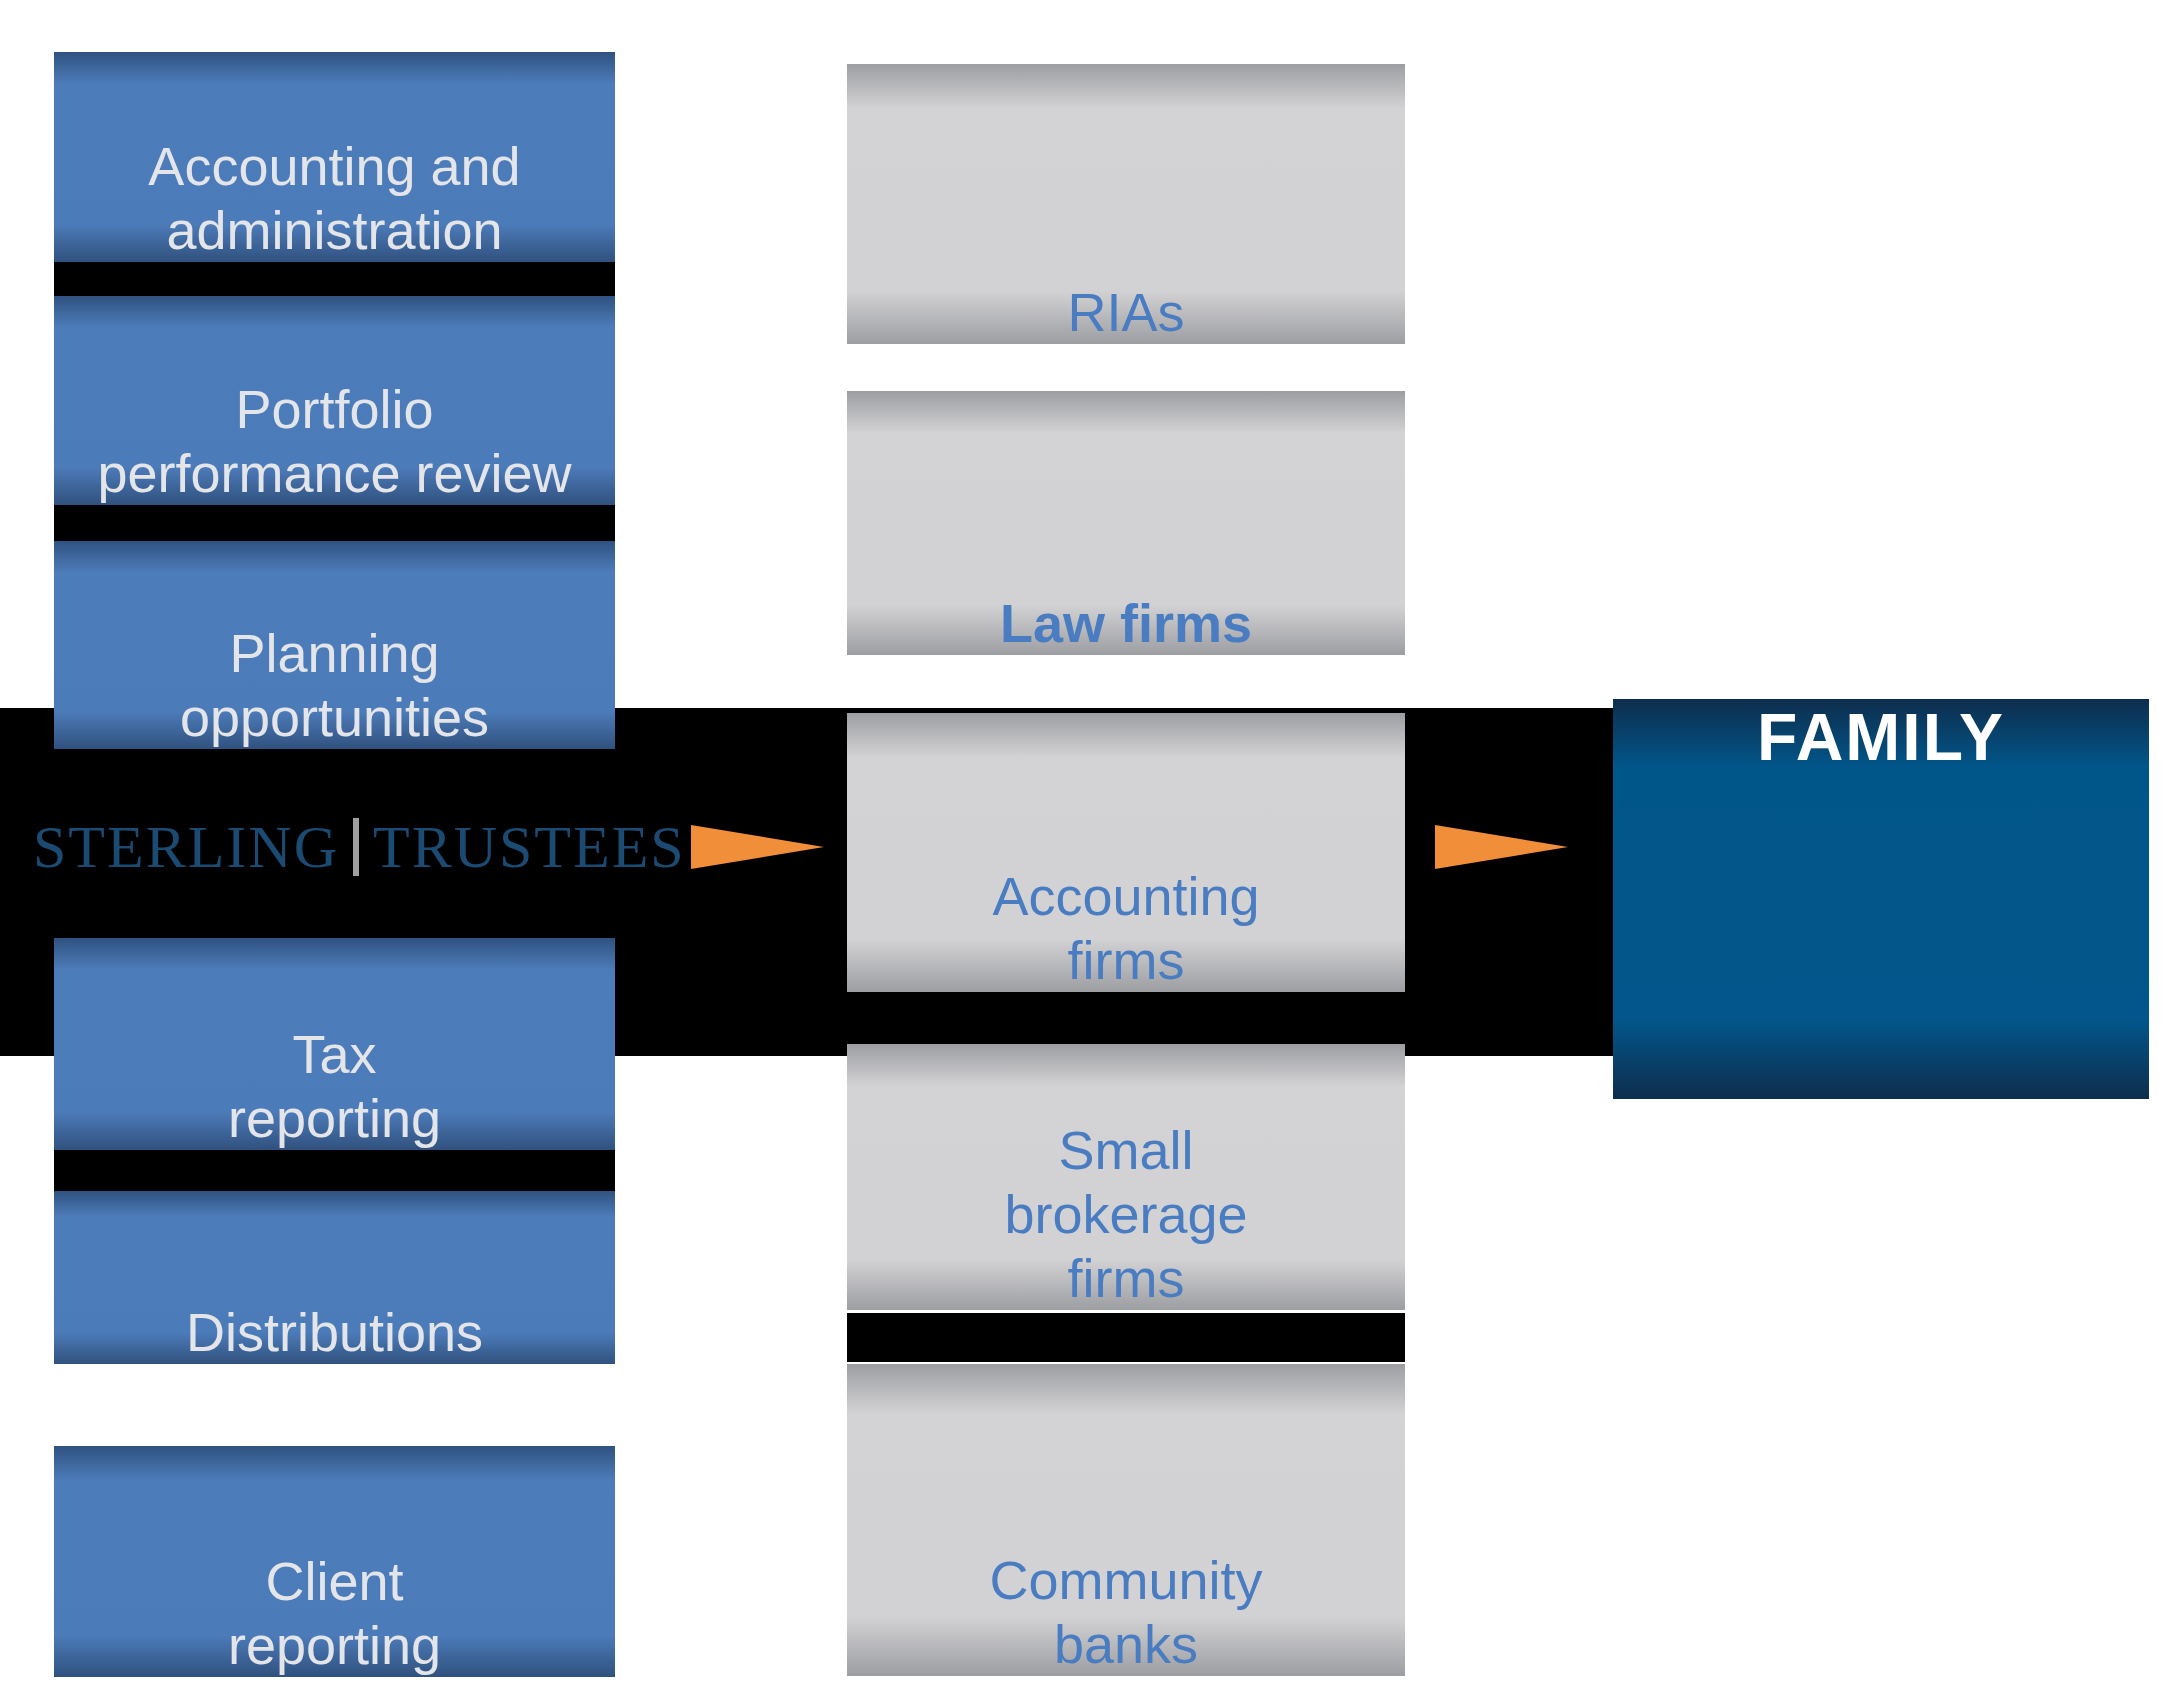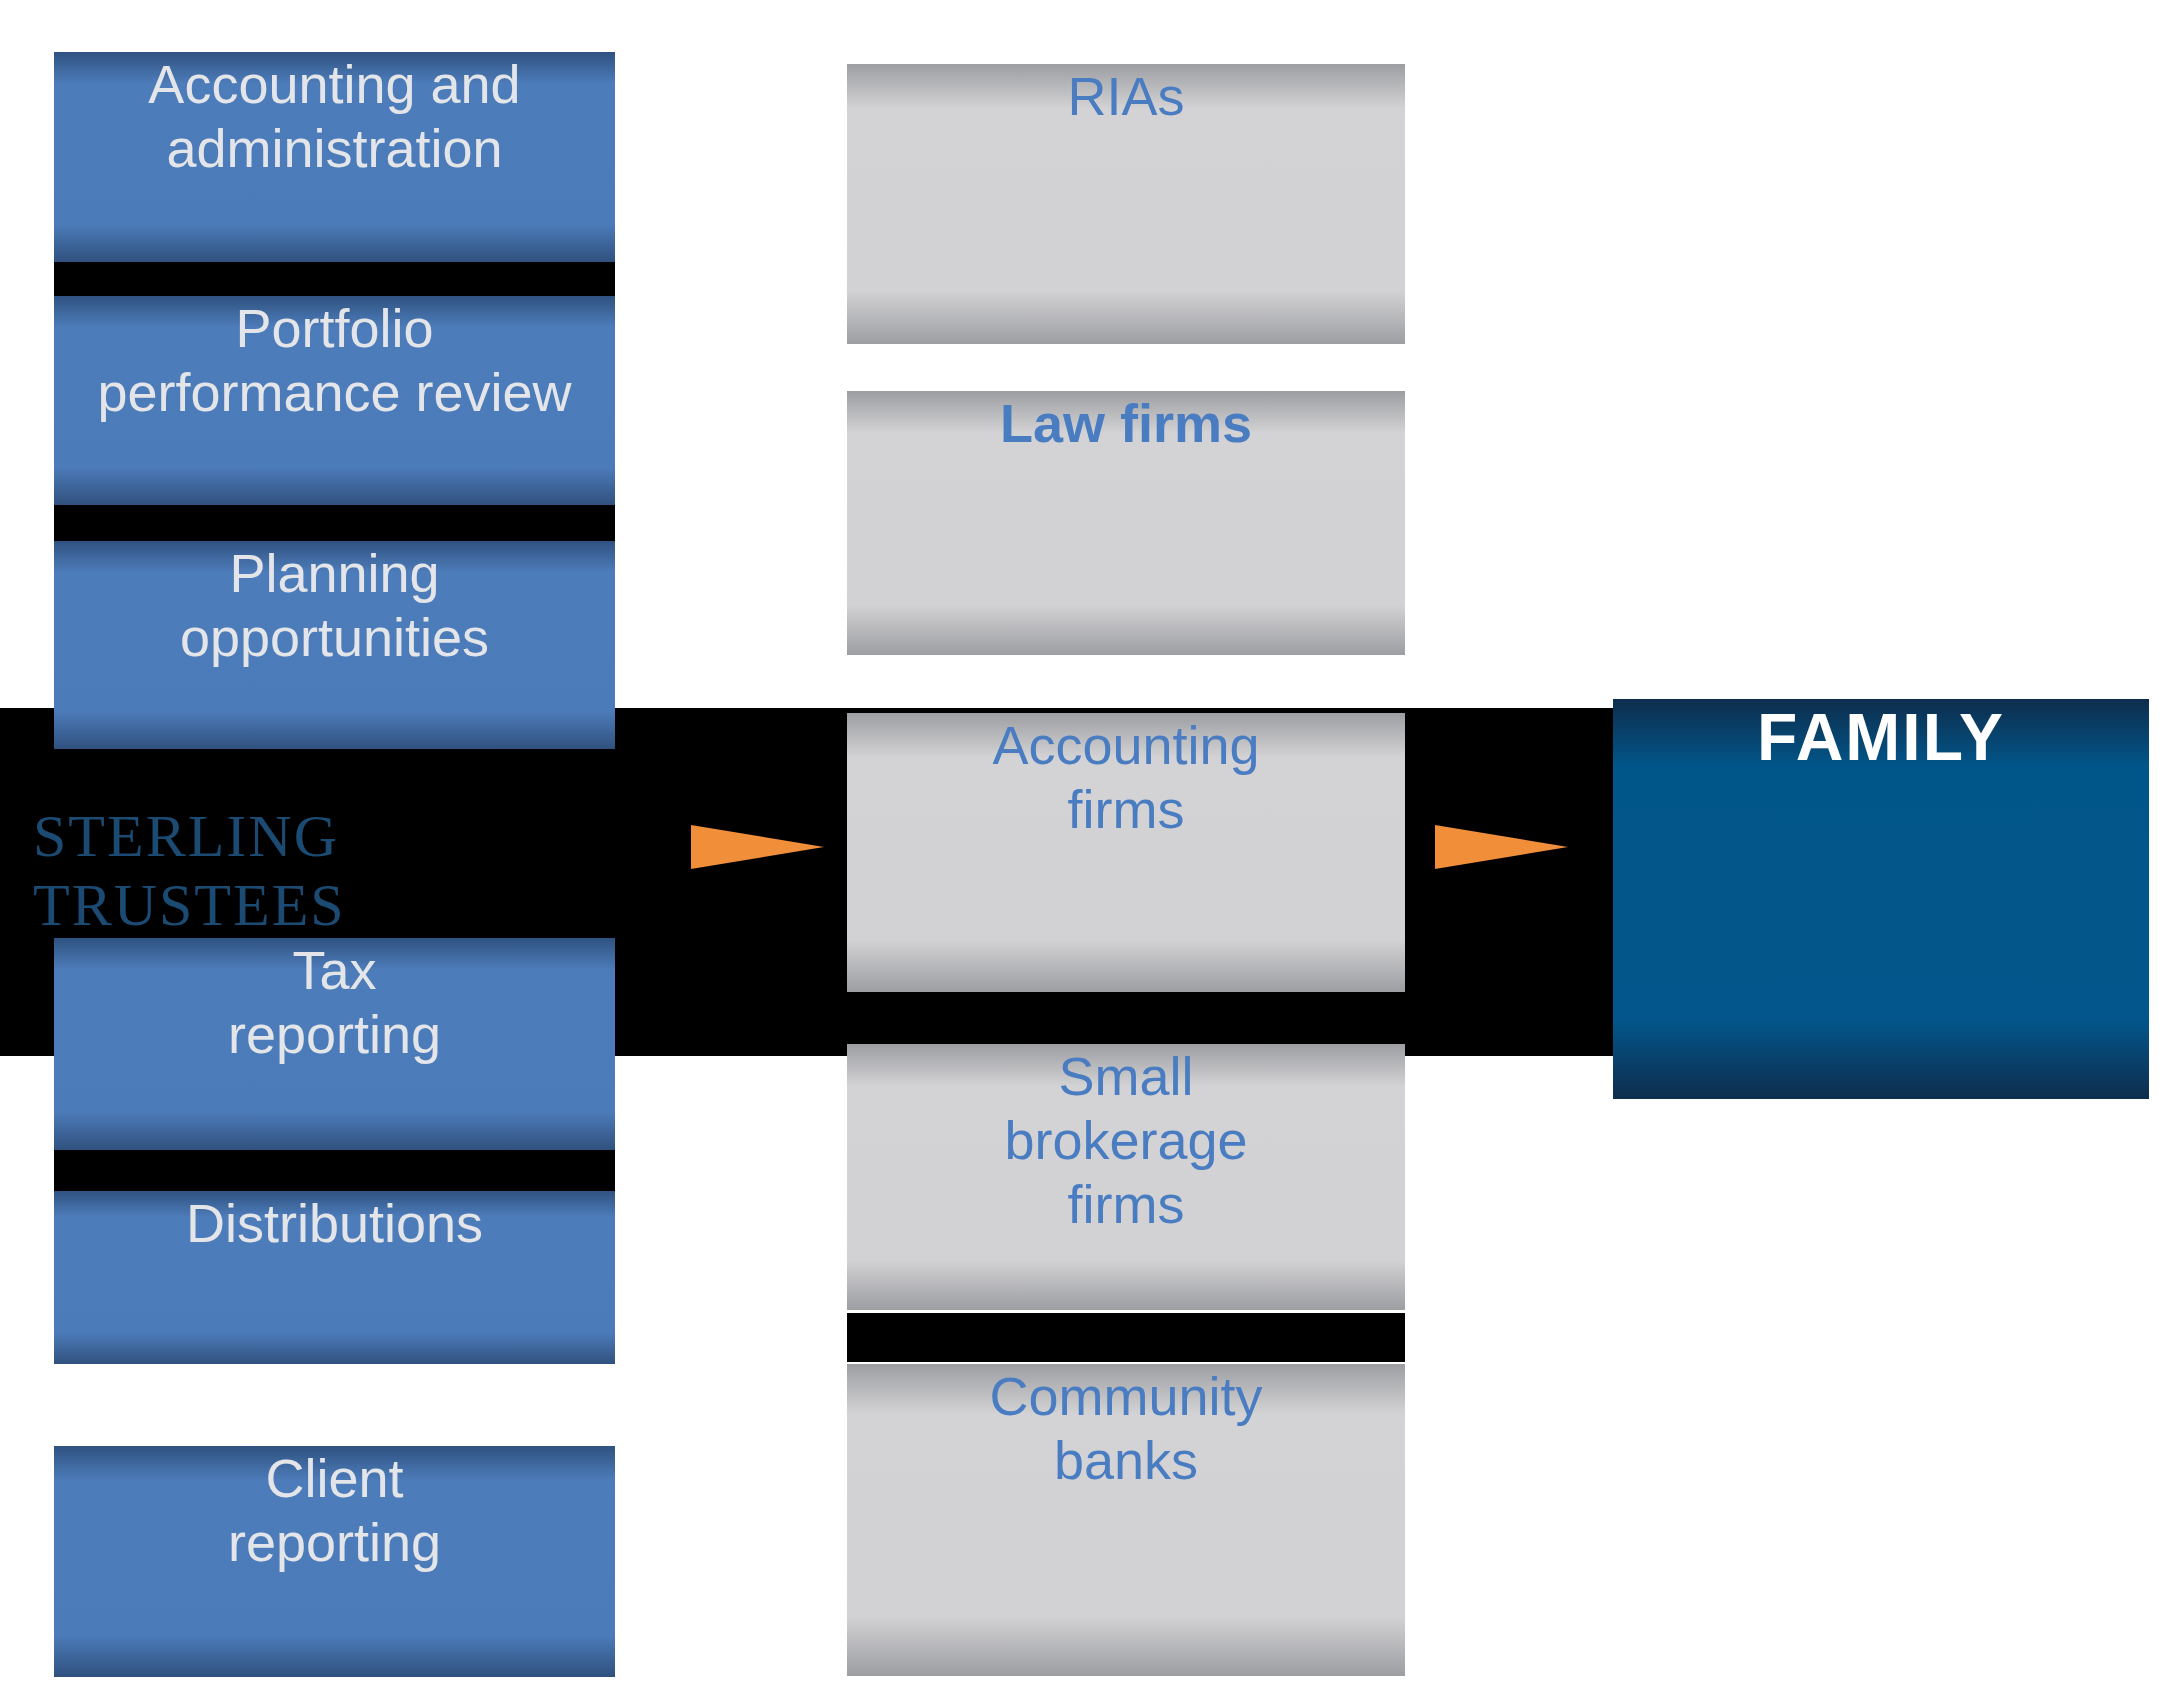--- a/index.html
+++ b/index.html
@@ -1,35 +1,35 @@
 <!DOCTYPE html>
 <html><head>
 <meta charset="utf-8">
 <style>
   html,body{margin:0;padding:0;background:#ffffff;}
   #canvas{position:relative;width:2179px;height:1701px;background:#ffffff;overflow:hidden;
           font-family:"Liberation Sans",sans-serif;}
   .band{position:absolute;left:0;top:708px;width:1613px;height:348px;background:#000000;}
   .bar{position:absolute;background:#000000;}
-  .box{position:absolute;display:flex;align-items:flex-start;justify-content:center;
+  .box{position:absolute;display:flex;align-items:flex-end;justify-content:center;
        text-align:center;white-space:pre-line;}
   .blue{background:linear-gradient(180deg,#2f5280 0%,#4d7cba 15%,#4c7bb9 82%,#30517e 100%);
         color:#e3e5e9;font-size:54px;line-height:64px;}
   .gray{background:linear-gradient(180deg,#9d9ea2 0%,#d3d3d5 16%,#d2d2d4 81%,#9d9ea2 100%);
         color:#4a7cc1;font-size:54px;line-height:64px;}
   .lb{left:54px;width:561px;}
   .mb{left:847px;width:558px;}
   .family{position:absolute;left:1613px;top:653px;width:536px;height:400px;
         background:linear-gradient(180deg,#0e2d4d 0%,#015689 17%,#02568b 80%,#0e2d4d 100%);
         color:#ffffff;font-weight:bold;font-size:66px;letter-spacing:2px;
         display:flex;align-items:flex-start;justify-content:center;margin-top:46px;}
   .arrow{position:absolute;width:0;height:0;border-top:22px solid transparent;
         border-bottom:22px solid transparent;border-left:133px solid #f18e39;}
-  .logo{position:absolute;left:33px;top:802px;height:90px;display:flex;
-        font-family:"Liberation Serif",serif;color:#1b4b73;font-size:60px;letter-spacing:2px;flex-direction:column;}
+  .logo{position:absolute;left:33px;top:802px;height:90px;display:flex;align-items:center;
+        font-family:"Liberation Serif",serif;color:#1b4b73;font-size:60px;letter-spacing:2px;}
   .logo-divider{width:6px;height:58px;background:#a0a0a0;margin:0 14px;}
 </style>
 </head>
 <body>
 
 <div id="canvas">
 
   <div class="band"></div>
 
   <div class="bar" style="left:54px;top:262px;width:561px;height:34px;"></div>

